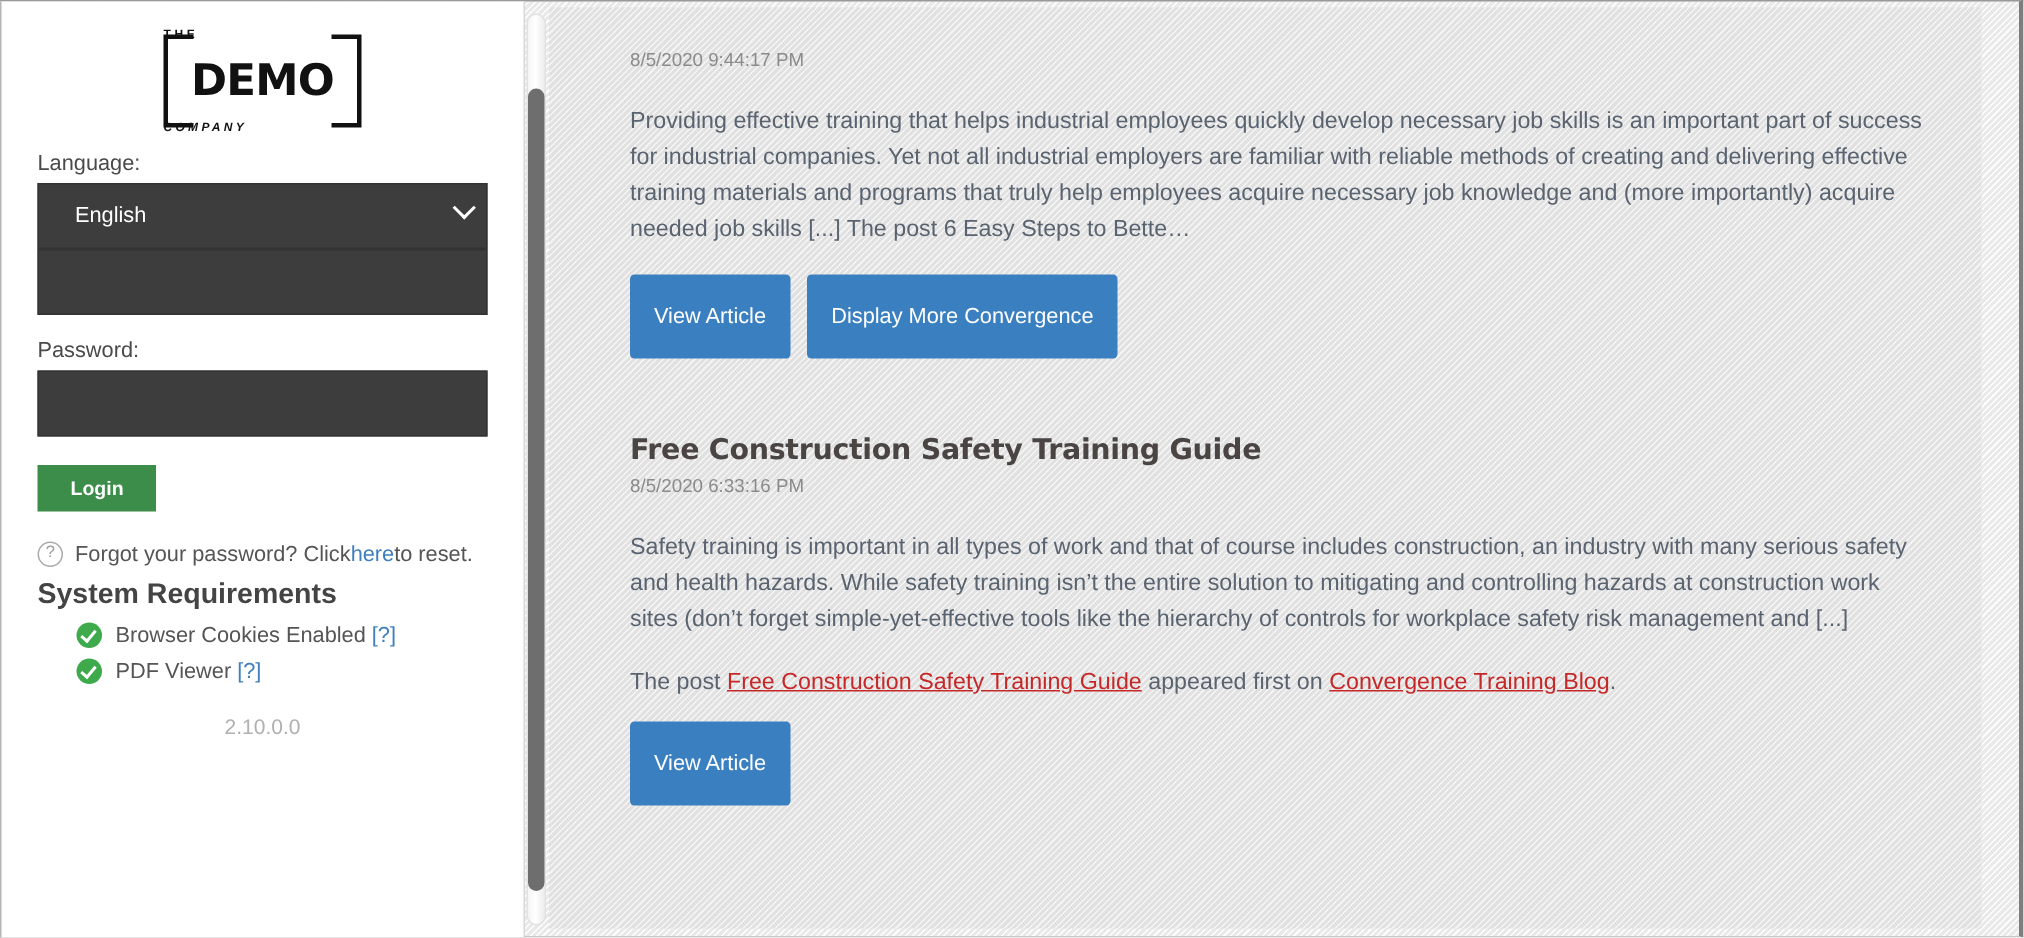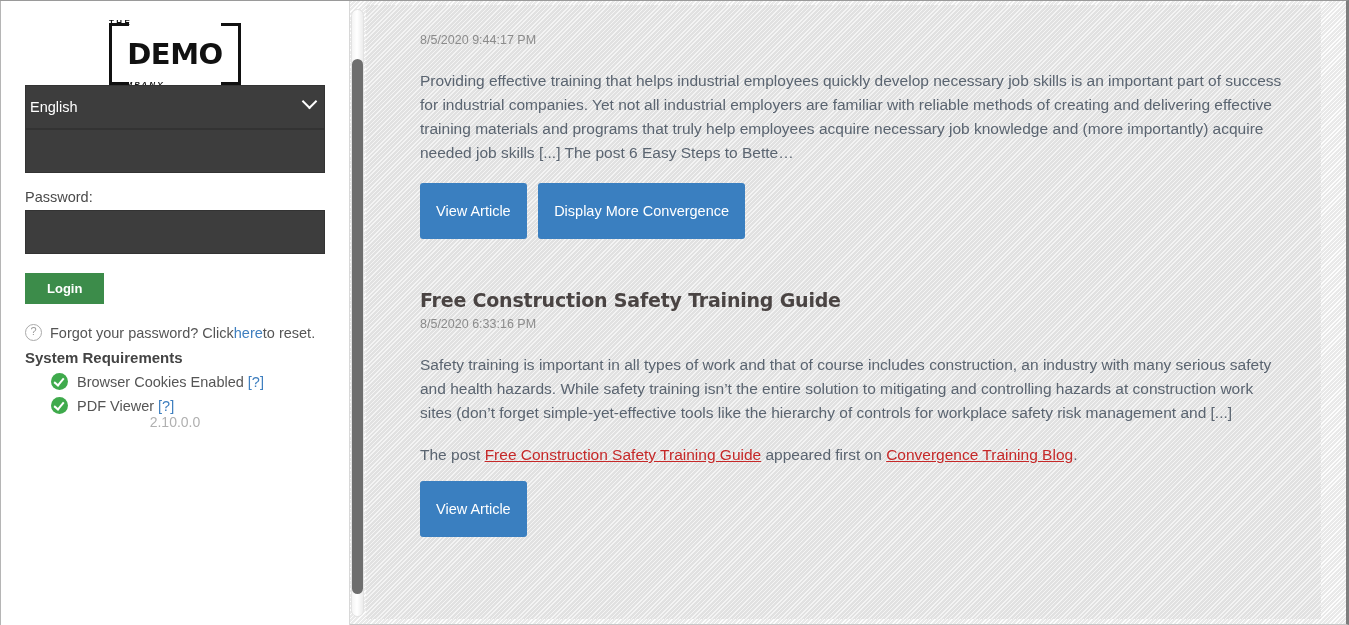--- a/index.html
+++ b/index.html
@@ -104,21 +104,21 @@
   .dark-input {
     box-sizing: border-box;
     display: block;
     width: 100%;
     height: 44px;
     background: #3d3d3d;
     border: 1px solid #333333;
     color: #ffffff;
     font-family: "Liberation Sans", sans-serif;
     font-size: 14.5px;
-    padding: 0 4px;
+    padding: 0 24px;
     outline: none;
   }
   #language-select-wrap {
     position: relative;
     width: 100%;
   }
   #language-select-wrap .chevron-down-icon {
     position: absolute;
     right: 10px;
     top: 11px;
@@ -167,21 +167,21 @@
     margin-right: 8px;
     font-family: "Liberation Sans", sans-serif;
   }
   #forgot-row a {
     color: #3f7fbf;
     text-decoration: none;
   }
 
   #system-requirements-title {
     margin-top: 8px;
-    font-size: 15px;
+    font-size: 19px;
     font-weight: bold;
     color: #444444;
   }
   .req-item {
     display: flex;
     align-items: center;
     margin-top: 7px;
     margin-left: 26px;
     font-size: 14.5px;
     color: #555555;
@@ -206,20 +206,21 @@
     border-bottom: 2.2px solid #ffffff;
     transform: rotate(40deg);
   }
   .req-help {
     color: #3f7fbf;
     margin-left: 4px;
     text-decoration: none;
   }
 
   #version-text {
+    margin-top: 20px;
     text-align: center;
     font-size: 14px;
     color: #b0b0b0;
   }
   #privacy-row {
     margin-top: 22px;
     font-size: 14.5px;
     font-weight: bold;
     color: #444444;
   }
@@ -328,20 +329,21 @@
 
     <div id="brand-logo">
       <div class="logo-frame"></div>
       <div class="logo-top-gap"></div>
       <div class="logo-bottom-gap"></div>
       <div class="logo-the">THE</div>
       <div class="logo-demo">DEMO</div>
       <div class="logo-company">COMPANY</div>
     </div>
 
+    <label class="field-label">Language:</label>
     <div id="language-select-wrap">
       <select class="dark-input">
         <option>English</option>
       </select>
       <span class="chevron-down-icon"></span>
     </div>
 
     <input class="dark-input" type="text" placeholder="" style="">
 
     <label class="field-label">Password:</label>

